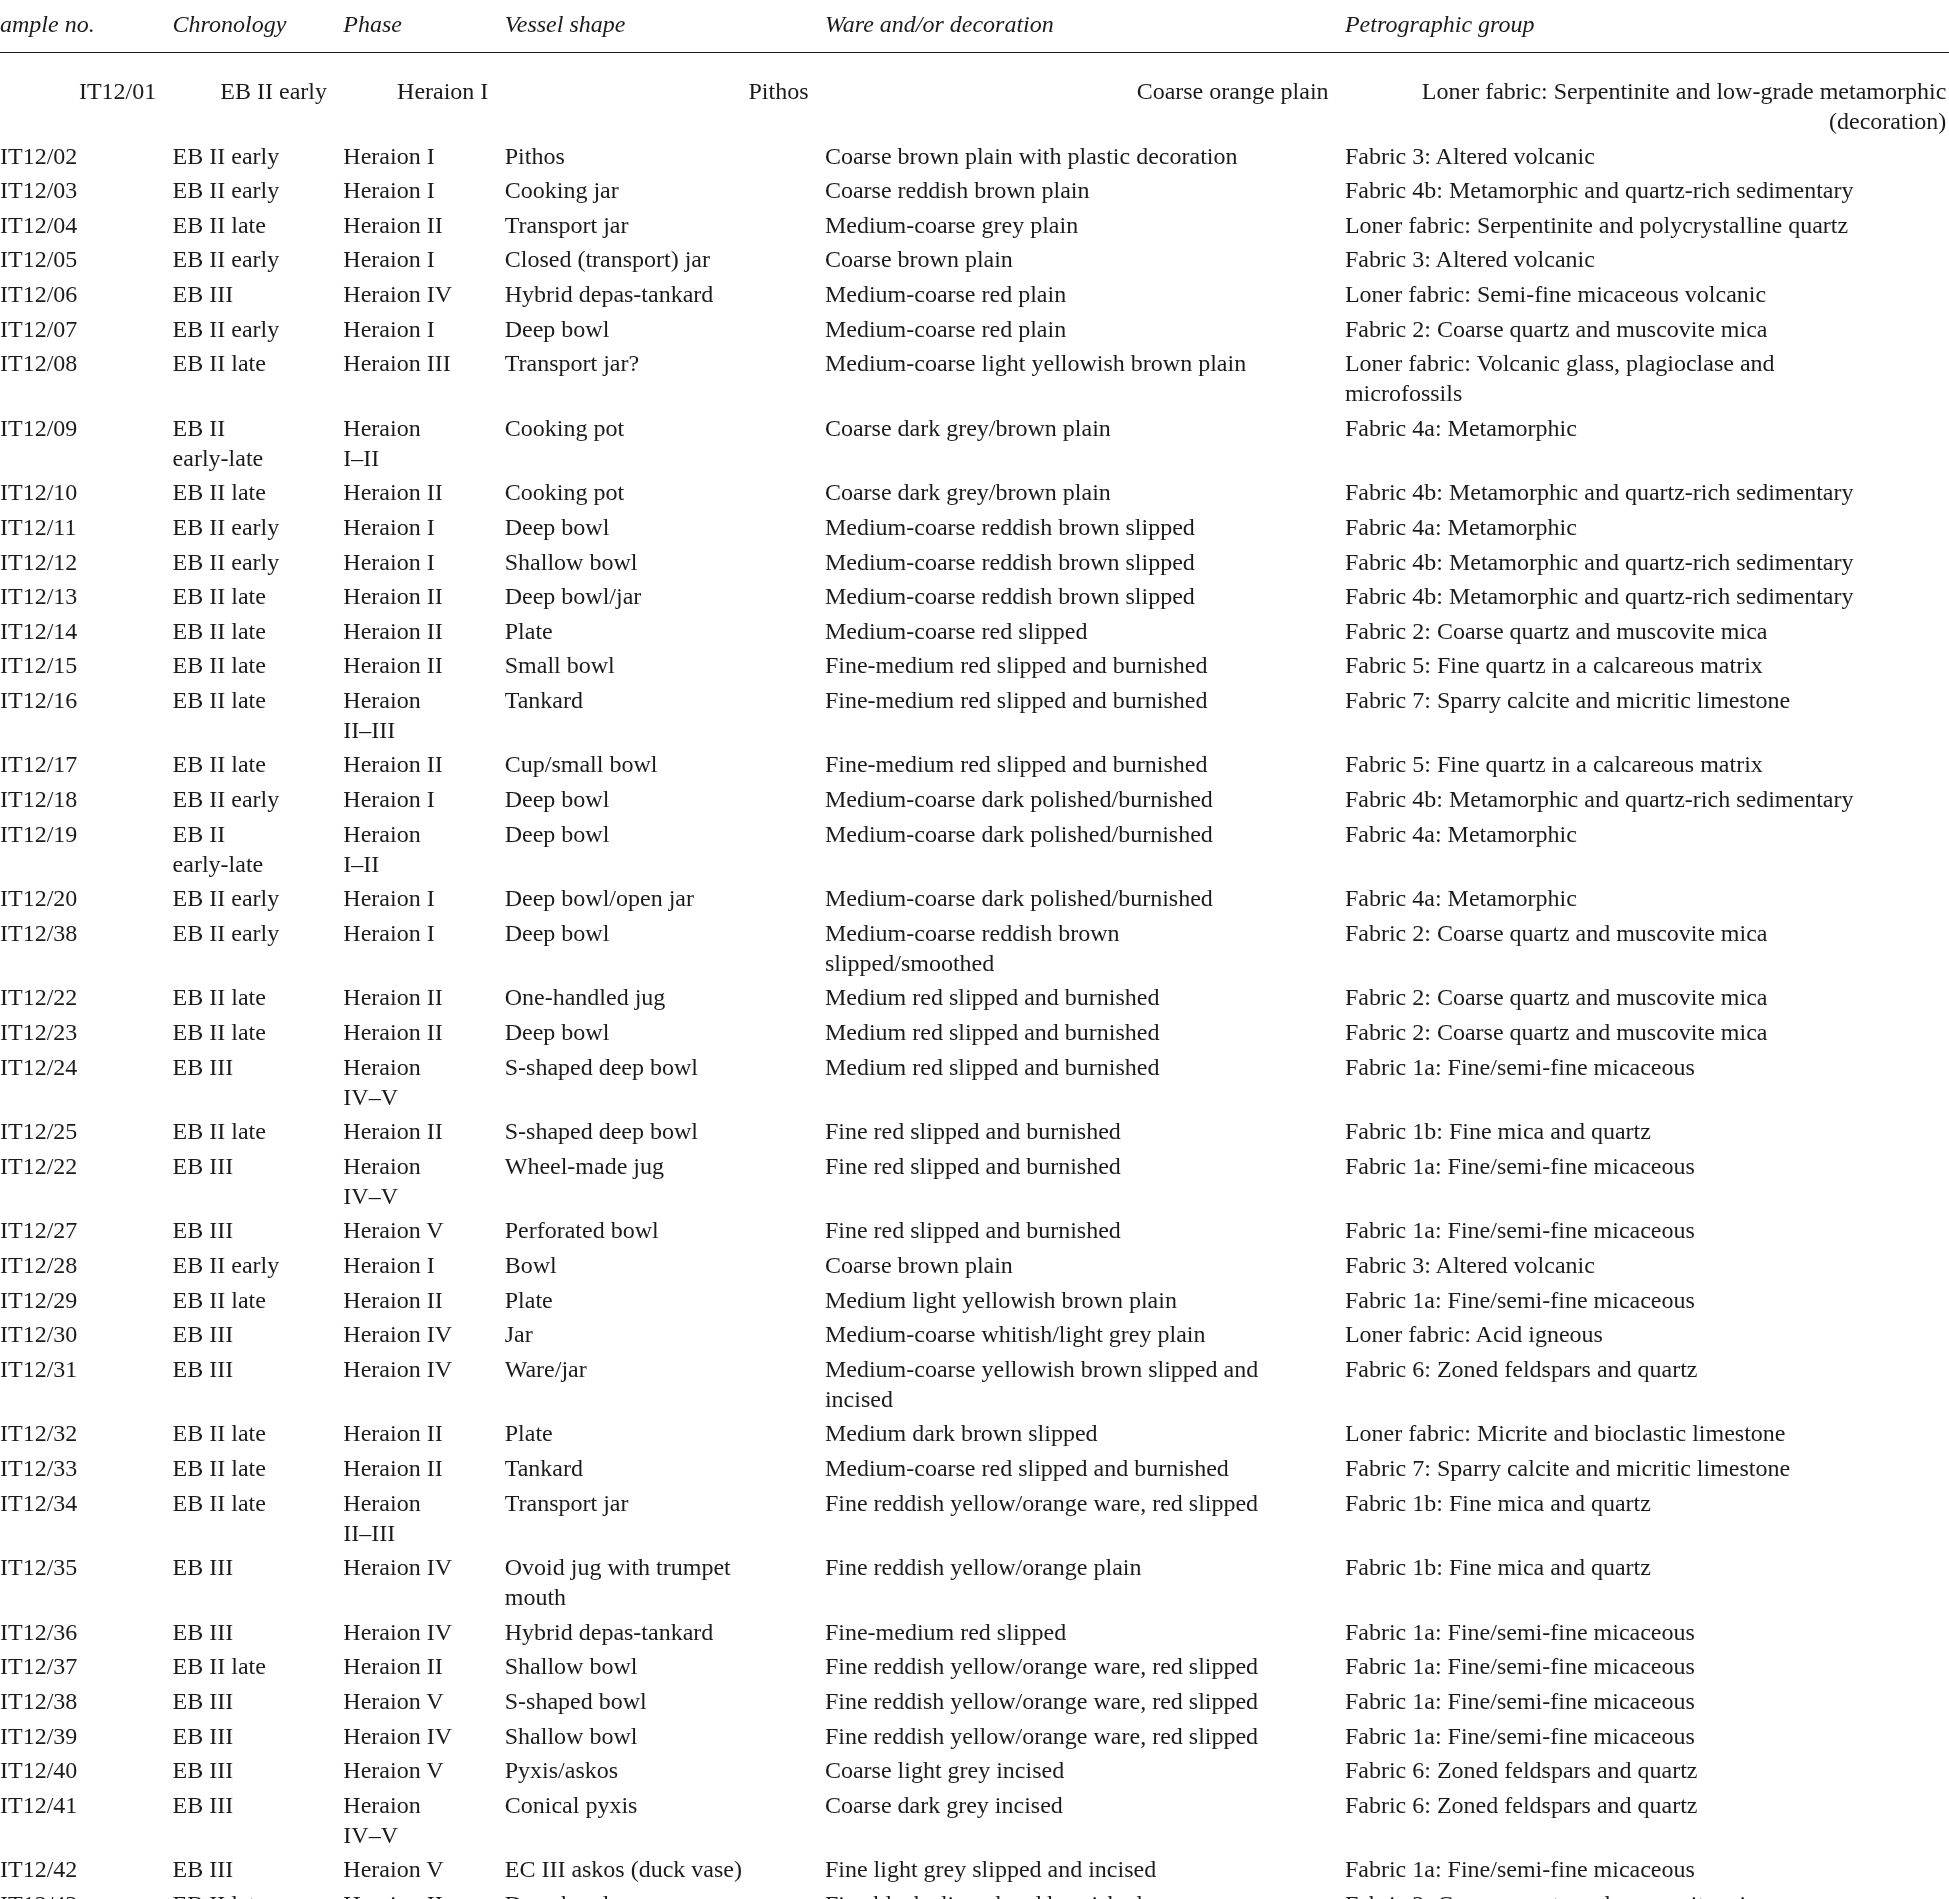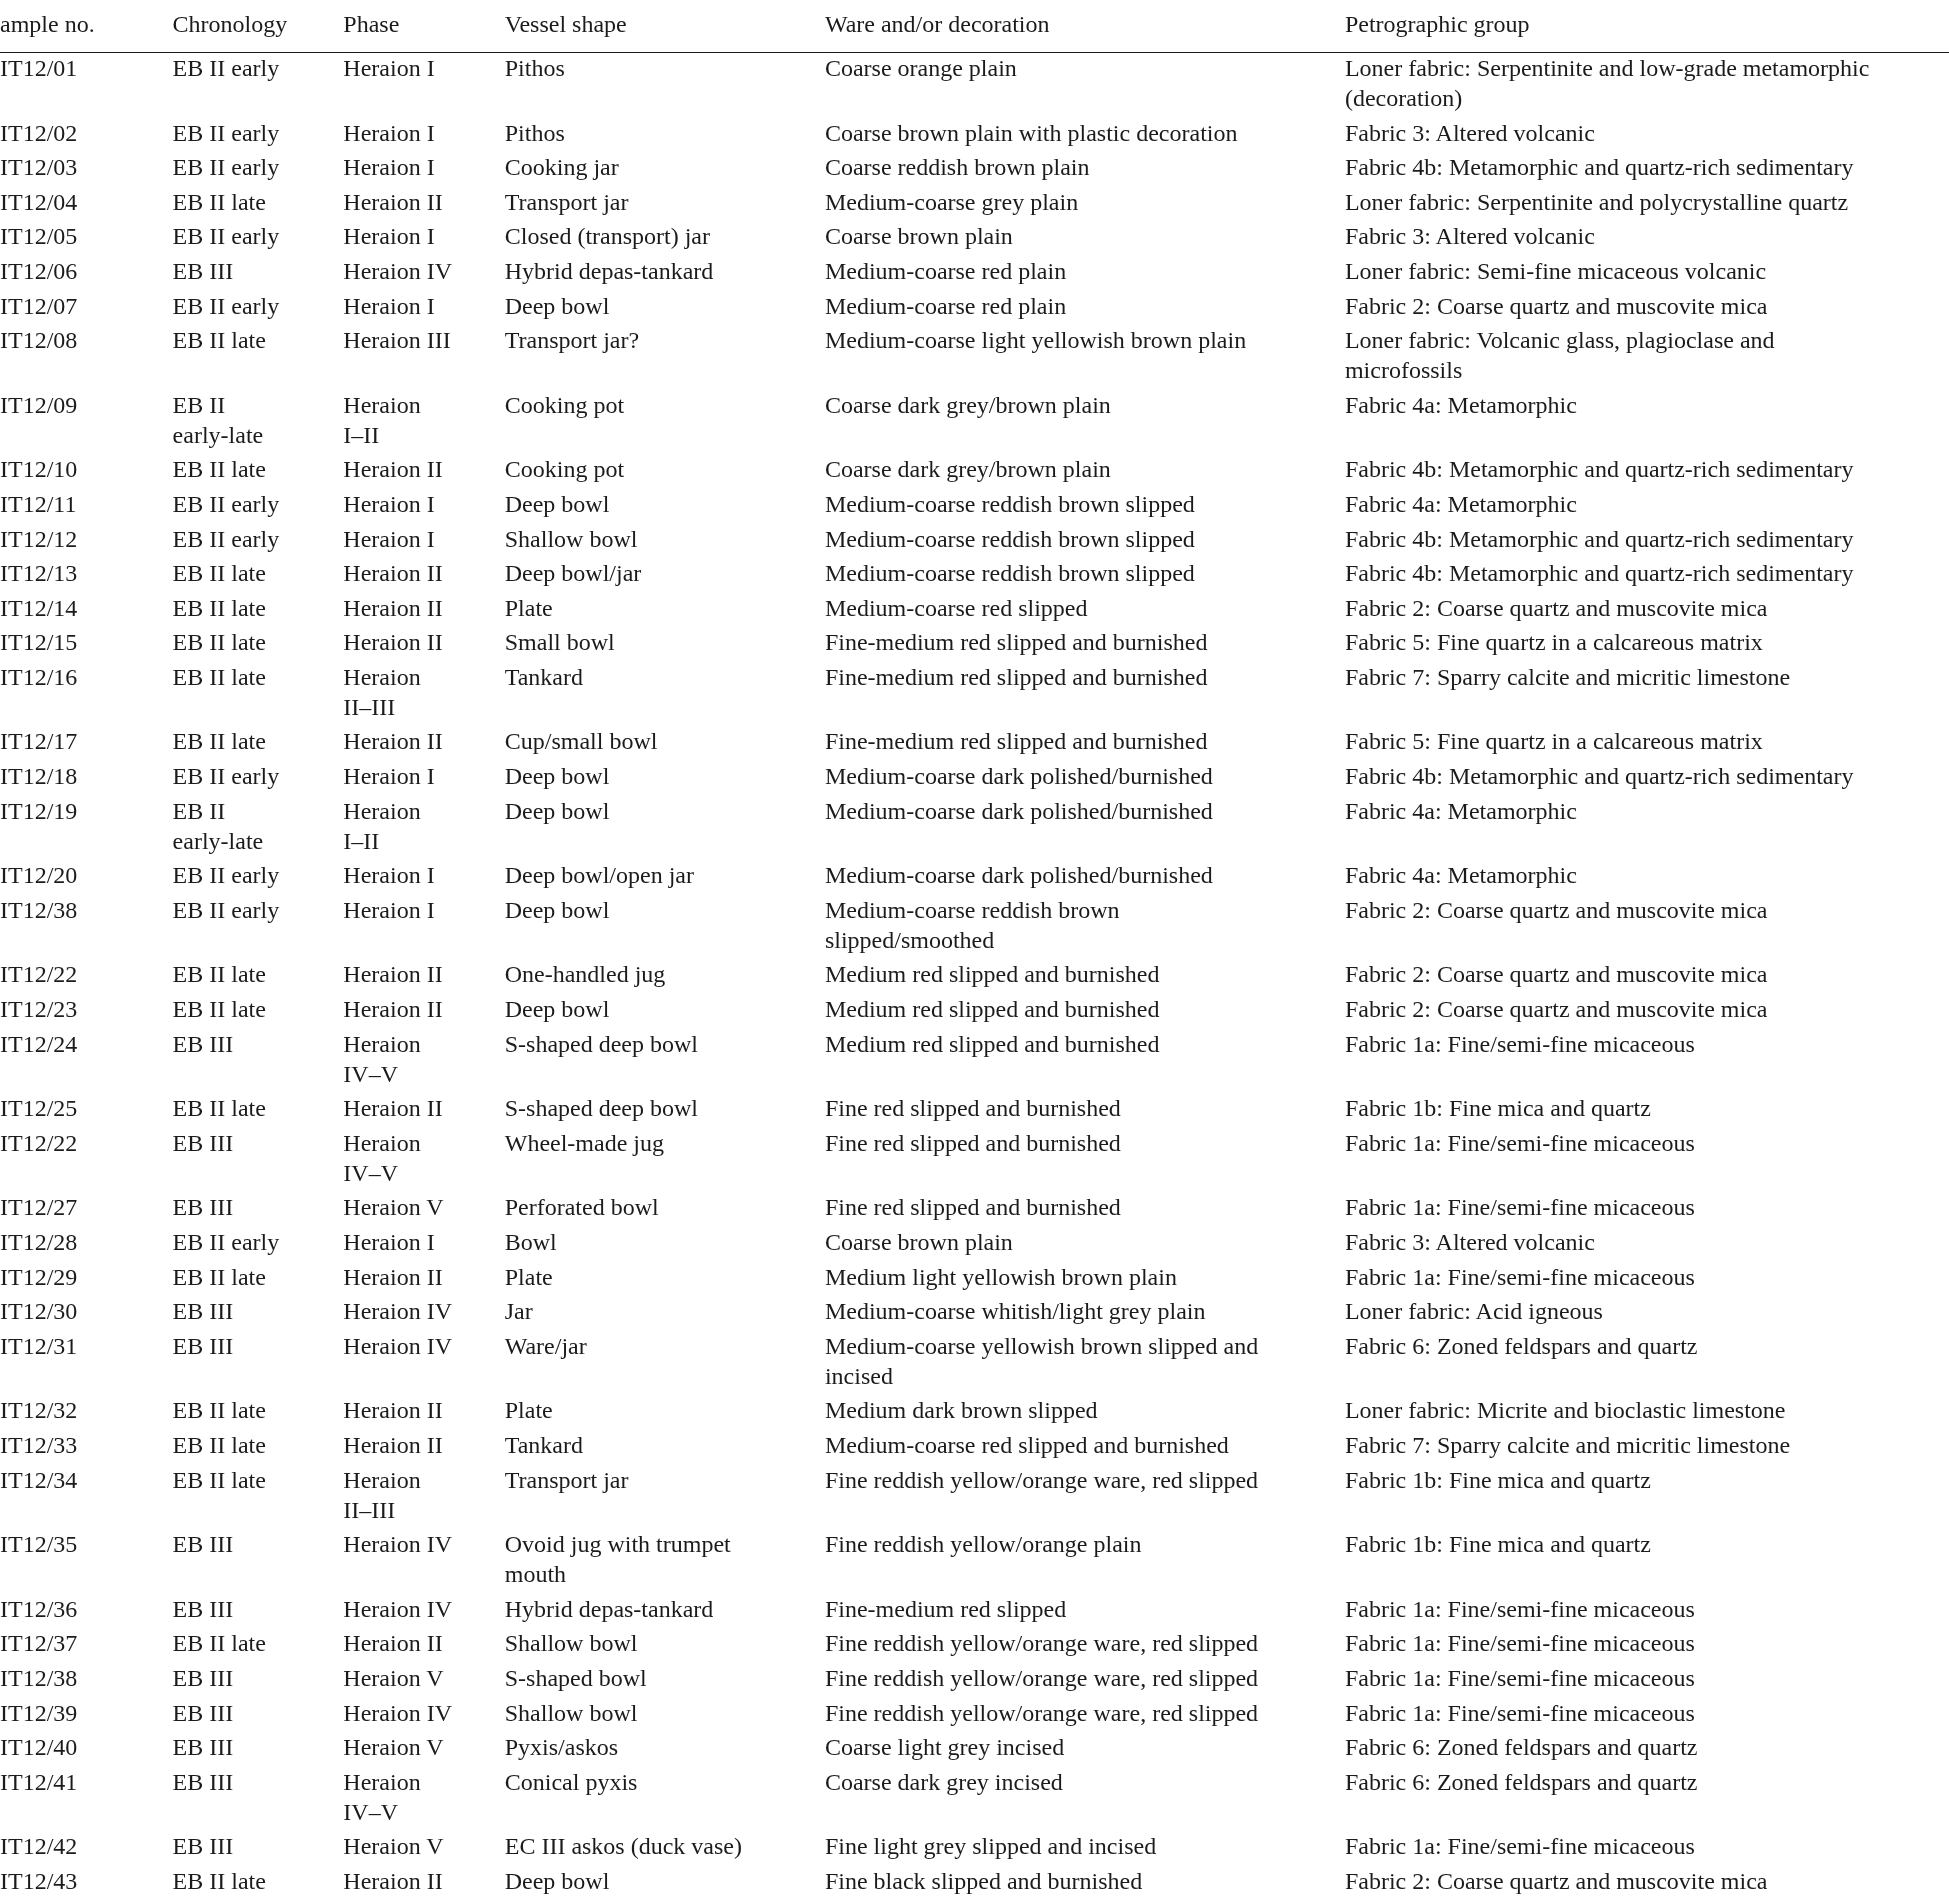--- a/index.html
+++ b/index.html
@@ -24,29 +24,31 @@
     border-bottom: 5.5px double #1b1b1b;
   }
   thead th {
     text-align: left;
     font-weight: normal;
     vertical-align: top;
     padding: 5.5px 16.4px 12.8px 0;
     border-bottom: 1.8px solid #1b1b1b;
     white-space: pre-line;
     line-height: 1.25;
+    font-style: italic;
   }
   tbody td {
     vertical-align: top;
     padding: 2.3px 16.4px 2.3px 0;
     white-space: pre-line;
     line-height: 1.25;
   }
   tbody tr:first-child td {
-    padding-top: 0;
+    padding-top: 23px;
+    text-align: right;
   }
   tbody tr:last-child td {
     padding-bottom: 7.3px;
   }
   th:nth-child(1), td:nth-child(1) { width: 8.4%; }
   th:nth-child(2), td:nth-child(2) { width: 8.3%; margin-top: 28px; }
   th:nth-child(3), td:nth-child(3) { width: 7.8%; }
   th:nth-child(4), td:nth-child(4) { width: 16.3%; }
   th:nth-child(5), td:nth-child(5) { width: 27.0%; }
   th:nth-child(6), td:nth-child(6) { width: 32.2%; padding-right: 3.7px; }

